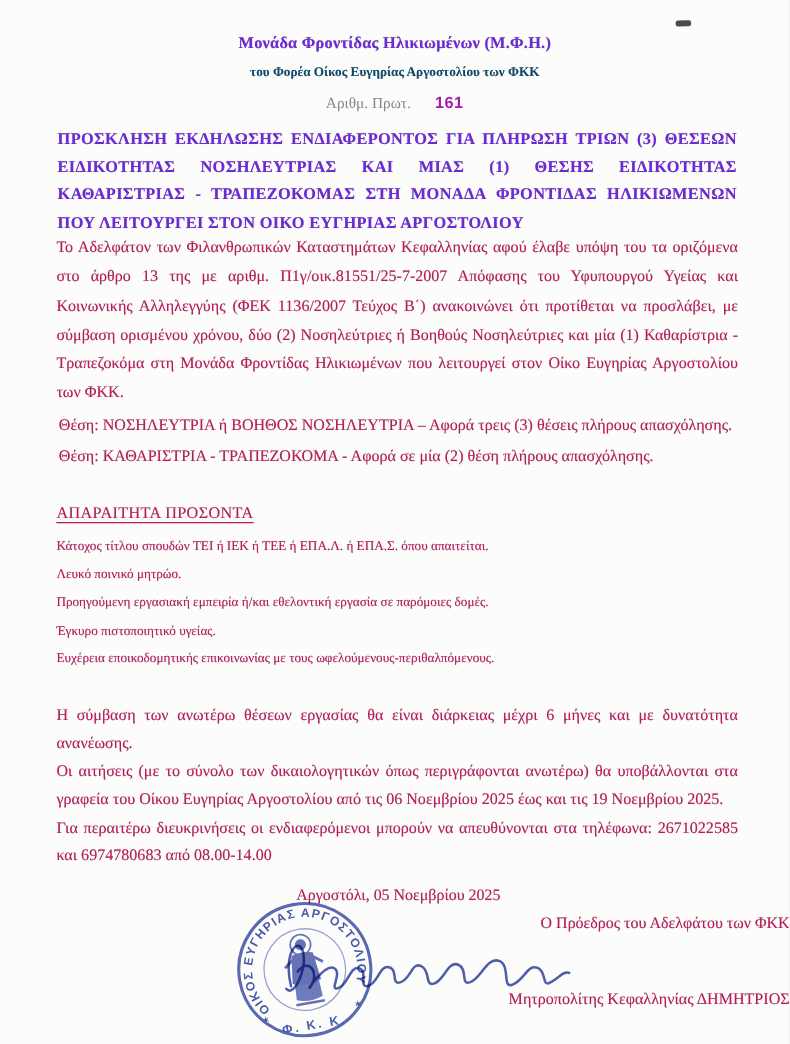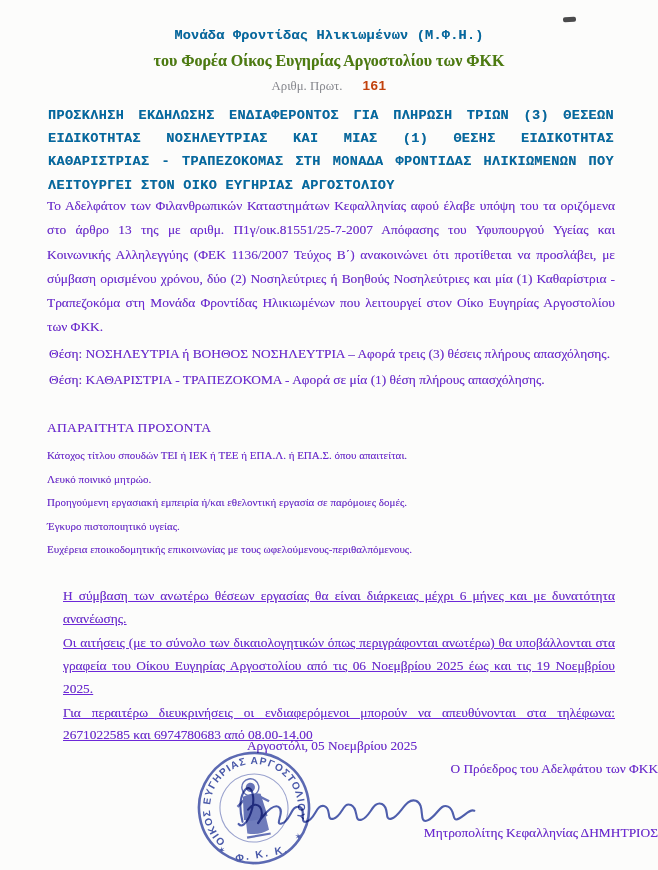--- a/index.html
+++ b/index.html
@@ -4,37 +4,37 @@
 <style>
   html,body { margin:0; padding:0; background:#e8e8e8; }
   .page {
     position:relative;
     width:658px; height:870px;
     margin:0 auto;
     background:#fcfcfb;
     overflow:hidden;
     font-family:"Liberation Serif","DejaVu Serif",serif;
   }
-  .ink { color:#6d28d9; text-shadow:0 0 .6px rgba(100,100,106,.5); }
-  .ink-bold { color:#0369a1; text-shadow:0 0 .6px rgba(90,92,98,.55);font-family:Liberation Mono, monospace; }
+  .ink { color:#be185d; text-shadow:0 0 .6px rgba(100,100,106,.5); }
+  .ink-bold { color:#6d28d9; text-shadow:0 0 .6px rgba(90,92,98,.55); }
 
   
   .artifact-dash {
     position:absolute; left:563px; top:17px;
     width:13px; height:5px; background:#323233;
     border-radius:2px; transform:rotate(-2deg); opacity:.88;
   }
 
   .header-block { position:absolute; top:23px; left:0; width:658px; text-align:center; line-height:25px; }
   .header-line1 { font-weight:bold; font-size:13.6px; letter-spacing:.2px; }
-  .header-line2 { font-weight:bold; font-size:16px; color:#4d7c0f; text-shadow:0 0 .5px rgba(100,102,108,.45);font-family:Liberation Serif, serif; }
+  .header-line2 { font-weight:bold; font-size:11px; color:#0c4a6e; text-shadow:0 0 .5px rgba(100,102,108,.45);font-family:Liberation Serif, serif; }
   .protocol-line { font-size:12.8px; color:#85868c; }
   .protocol-number {
     font-family:"Liberation Sans","DejaVu Sans",sans-serif;
-    font-weight:bold; font-size:13.5px; color:#c2410c;
+    font-weight:bold; font-size:13.5px; color:#a21caf;
     letter-spacing:.5px; margin-left:20px; text-shadow:none;
   }
 
   .title-block {
     position:absolute; top:104px; left:48px; width:566px;
     font-weight:bold; font-size:13.6px; line-height:23.2px;
     letter-spacing:.3px; text-align:justify;
   }
   .intro-block {
     position:absolute; top:194px; left:47px; width:568px;
@@ -42,31 +42,31 @@
   }
   .positions-block {
     position:absolute; top:340px; left:47px; width:568px;
     font-size:13.4px; line-height:24.3px;
   }
   .positions-block p { margin:2px; text-align:justify; }
 
   .qual-heading {
     position:absolute; top:420px; left:47px;
     font-size:13.5px; letter-spacing:.3px;
-    text-underline-offset:3px;
+    text-decoration:underline; text-underline-offset:3px;
   }
   .qual-list {
     position:absolute; top:444px; left:47px; width:568px;
     font-size:11px; line-height:23.5px;
   }
   .terms-block {
     position:absolute; top:585px; left:47px; width:568px;
     font-size:13.4px; line-height:22.9px;
   }
-  .terms-block p { margin:0 0 1px 16px; text-align:justify;text-decoration:underline; }
+  .terms-block p { margin:0 0 1px 0; text-align:justify; }
 
   .signoff-date  { position:absolute; top:738px; left:0; width:630px; text-align:center; padding-left:34px; box-sizing:border-box; font-size:13.3px; }
   .signoff-role  { position:absolute; top:761px; left:0; width:658px; text-align:right; padding-left:40px; box-sizing:border-box; font-size:13.3px; }
   .signoff-name  { position:absolute; top:825px; left:0; width:658px; text-align:right; padding-left:-4px; box-sizing:border-box; font-size:13.4px; }
 
   .stamp-wrap {
     position:absolute; left:194px; top:748px; width:120px; height:120px;
     transform:rotate(-10deg);
     mix-blend-mode:multiply; opacity:.93;
   }
@@ -91,21 +91,21 @@
     <div class="header-line2">του Φορέα Οίκος Ευγηρίας Αργοστολίου των ΦΚΚ</div>
     <div class="protocol-line"><span>Αριθμ. Πρωτ.</span><span class="protocol-number">161</span></div>
   </div>
 
   <div class="title-block ink-bold">ΠΡΟΣΚΛΗΣΗ ΕΚΔΗΛΩΣΗΣ ΕΝΔΙΑΦΕΡΟΝΤΟΣ ΓΙΑ ΠΛΗΡΩΣΗ ΤΡΙΩΝ (3) ΘΕΣΕΩΝ ΕΙΔΙΚΟΤΗΤΑΣ ΝΟΣΗΛΕΥΤΡΙΑΣ ΚΑΙ ΜΙΑΣ (1) ΘΕΣΗΣ ΕΙΔΙΚΟΤΗΤΑΣ ΚΑΘΑΡΙΣΤΡΙΑΣ - ΤΡΑΠΕΖΟΚΟΜΑΣ ΣΤΗ ΜΟΝΑΔΑ ΦΡΟΝΤΙΔΑΣ ΗΛΙΚΙΩΜΕΝΩΝ ΠΟΥ ΛΕΙΤΟΥΡΓΕΙ ΣΤΟΝ ΟΙΚΟ ΕΥΓΗΡΙΑΣ ΑΡΓΟΣΤΟΛΙΟΥ</div>
 
   <div class="intro-block ink">Το Αδελφάτον των Φιλανθρωπικών Καταστημάτων Κεφαλληνίας αφού έλαβε υπόψη του τα οριζόμενα στο άρθρο 13 της με αριθμ. Π1γ/οικ.81551/25-7-2007 Απόφασης του Υφυπουργού Υγείας και Κοινωνικής Αλληλεγγύης (ΦΕΚ 1136/2007 Τεύχος Β΄) ανακοινώνει ότι προτίθεται να προσλάβει, με σύμβαση ορισμένου χρόνου, δύο (2) Νοσηλεύτριες ή Βοηθούς Νοσηλεύτριες και μία (1) Καθαρίστρια - Τραπεζοκόμα στη Μονάδα Φροντίδας Ηλικιωμένων που λειτουργεί στον Οίκο Ευγηρίας Αργοστολίου των ΦΚΚ.</div>
 
   <div class="positions-block ink">
     <p>Θέση: ΝΟΣΗΛΕΥΤΡΙΑ  ή ΒΟΗΘΟΣ ΝΟΣΗΛΕΥΤΡΙΑ – Αφορά τρεις (3) θέσεις πλήρους απασχόλησης.</p>
-    <p>Θέση: ΚΑΘΑΡΙΣΤΡΙΑ - ΤΡΑΠΕΖΟΚΟΜΑ - Αφορά σε μία (1) θέση πλήρους απασχόλησης.</p>
+    <p>Θέση: ΚΑΘΑΡΙΣΤΡΙΑ - ΤΡΑΠΕΖΟΚΟΜΑ - Αφορά σε μία (2) θέση πλήρους απασχόλησης.</p>
   </div>
 
   <div class="qual-heading ink">ΑΠΑΡΑΙΤΗΤΑ ΠΡΟΣΟΝΤΑ</div>
   <div class="qual-list ink">
     <div>Κάτοχος τίτλου σπουδών ΤΕΙ ή ΙΕΚ ή ΤΕΕ ή ΕΠΑ.Λ. ή ΕΠΑ.Σ. όπου απαιτείται.</div>
     <div>Λευκό ποινικό μητρώο.</div>
     <div>Προηγούμενη εργασιακή εμπειρία ή/και εθελοντική εργασία σε παρόμοιες δομές.</div>
     <div>Έγκυρο πιστοποιητικό υγείας.</div>
     <div>Ευχέρεια εποικοδομητικής επικοινωνίας με τους ωφελούμενους-περιθαλπόμενους.</div>
   </div>

